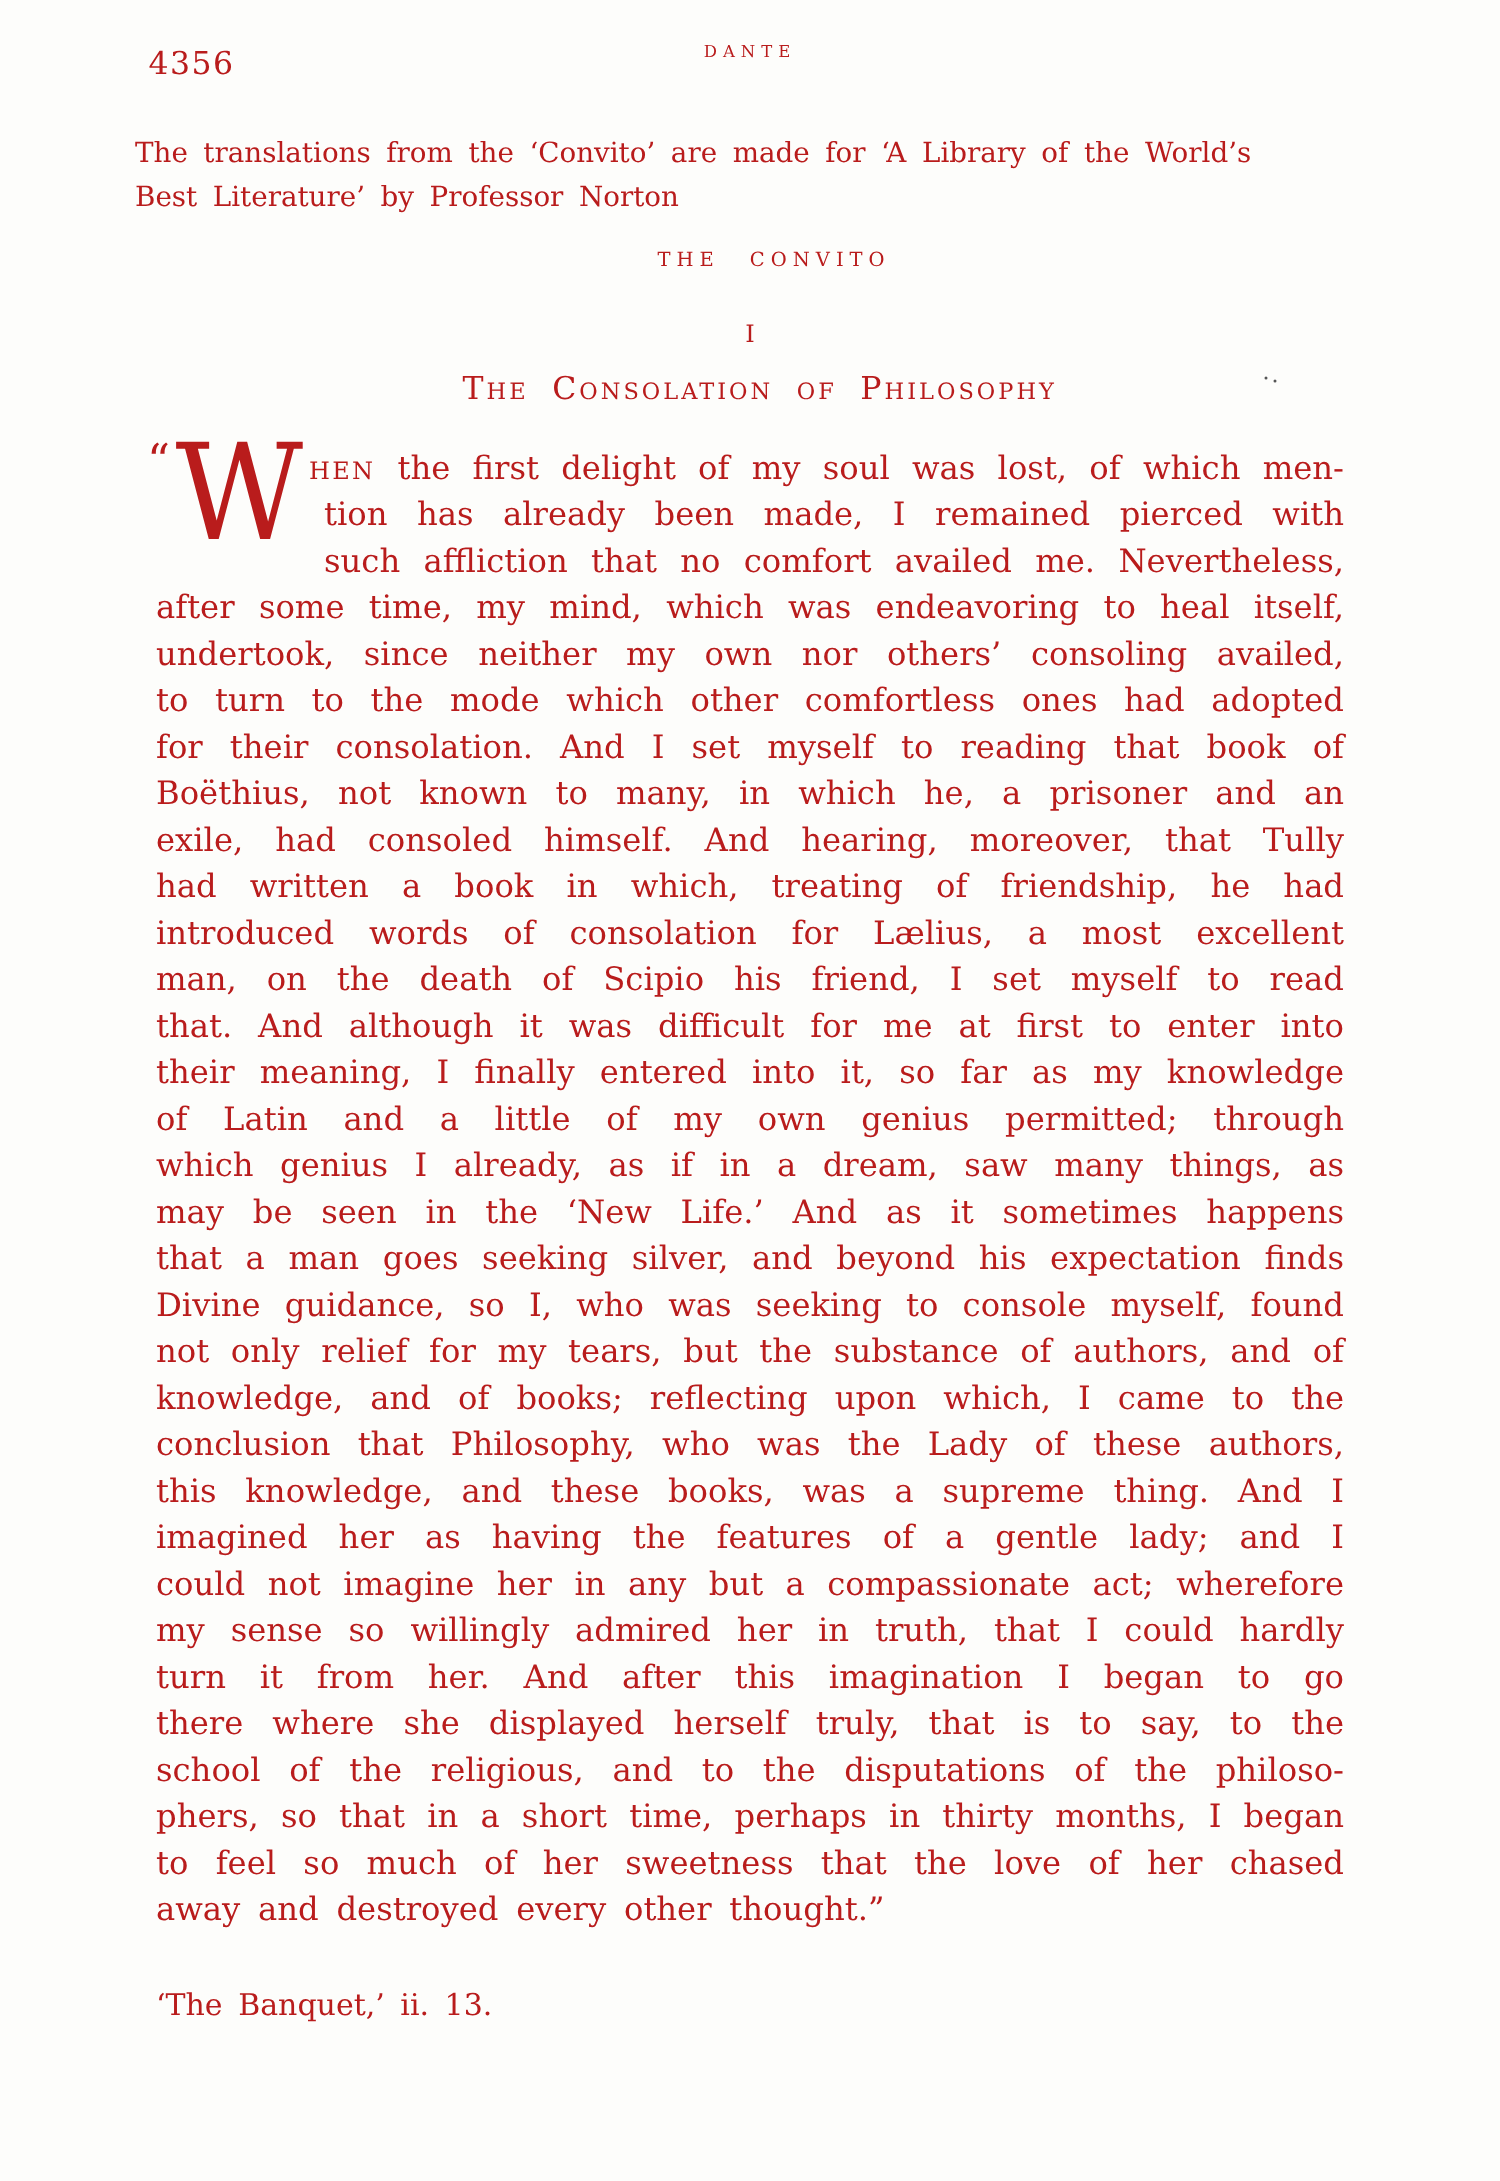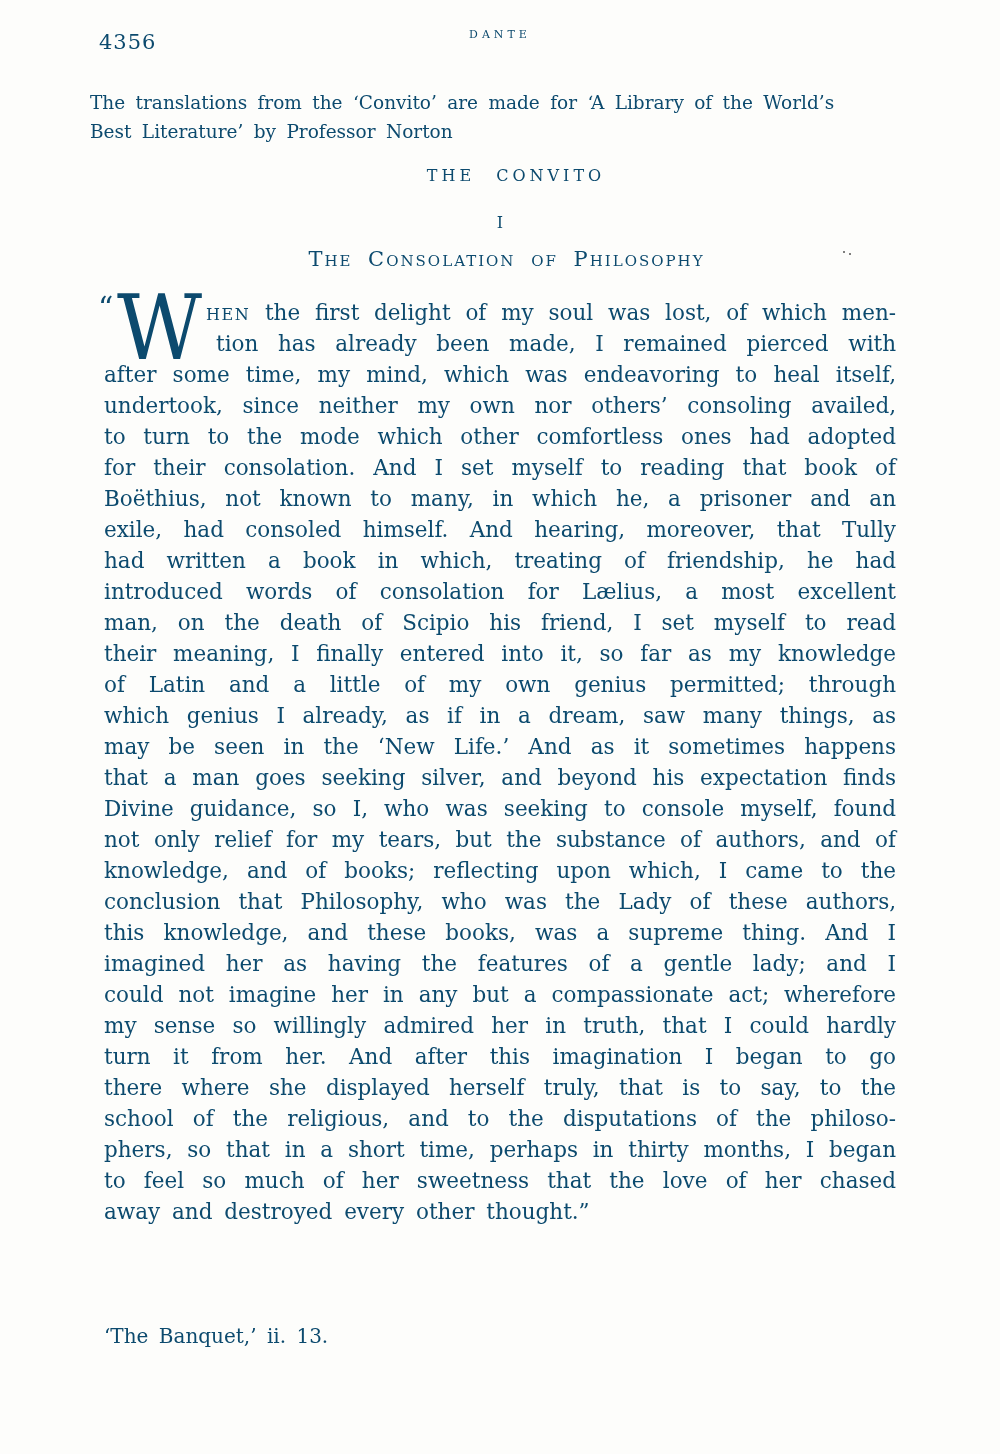--- a/index.html
+++ b/index.html
@@ -1,20 +1,20 @@
 <!DOCTYPE html>
 <html><head>
 <meta charset="utf-8">
 <style>
   html,body{margin:0;padding:0;}
   .page{
     position:relative;
     width:1000px;height:1454px;
     background:#fdfdfb;
-    color:#0c4a6e;
+    color:#b91c1c;
     font-family:"DejaVu Serif","Liberation Serif",serif;
     overflow:hidden;
   }
   .page-number{
     position:absolute;left:99px;top:30px;
     font-size:21px;letter-spacing:1px;
   }
   .running-title{
     position:absolute;left:0;right:0;top:28px;
     text-align:center;
@@ -22,21 +22,21 @@
   }
   .note{
     position:absolute;left:90px;right:90px;top:88px;
     text-align:left;
     font-size:18.5px;line-height:29px;
     word-spacing:4.5px;
   }
   .title{
     position:absolute;left:0;right:0;top:166px;
     text-align:center;
-    font-size:16px;letter-spacing:4px;word-spacing:12px;margin-left:32px;
+    font-size:13px;letter-spacing:4px;word-spacing:12px;margin-left:32px;
   }
   .section-number{
     position:absolute;left:0;right:0;top:213px;
     text-align:center;
     font-size:16px;
   }
   .section-title{
     position:absolute;left:13px;right:0;top:247px;
     text-align:center;
     font-variant:small-caps;
@@ -110,29 +110,31 @@
     </div>
 
   <div class="body-text">
     <div class="drop-cap-group">
       <span class="open-quote">“</span>
       <span class="drop-cap">W</span>
     </div>
 
   <div class="line ind1"><span class="sc">HEN</span> the first delight of my soul was lost, of which men-</div>
       <div class="line ind2">tion has already been made, I remained pierced with</div>
+      <div class="line ind2">such affliction that no comfort availed me.  Nevertheless,</div>
       <div class="line">after some time, my mind, which was endeavoring to heal itself,</div>
       <div class="line">undertook, since neither my own nor others’ consoling availed,</div>
       <div class="line">to turn to the mode which other comfortless ones had adopted</div>
       <div class="line">for their consolation.  And I set myself to reading that book of</div>
       <div class="line">Boëthius, not known to many, in which he, a prisoner and an</div>
       <div class="line">exile, had consoled himself.  And hearing, moreover, that Tully</div>
       <div class="line">had written a book in which, treating of friendship, he had</div>
       <div class="line">introduced words of consolation for Lælius, a most excellent</div>
       <div class="line">man, on the death of Scipio his friend, I set myself to read</div>
+      <div class="line">that.  And although it was difficult for me at first to enter into</div>
       <div class="line">their meaning, I finally entered into it, so far as my knowledge</div>
       <div class="line">of Latin and a little of my own genius permitted; through</div>
       <div class="line">which genius I already, as if in a dream, saw many things, as</div>
       <div class="line">may be seen in the ‘New Life.’  And as it sometimes happens</div>
       <div class="line">that a man goes seeking silver, and beyond his expectation finds</div>
       <div class="line">Divine guidance, so I, who was seeking to console myself, found</div>
       <div class="line">not only relief for my tears, but the substance of authors, and of</div>
       <div class="line">knowledge, and of books; reflecting upon which, I came to the</div>
       <div class="line">conclusion that Philosophy, who was the Lady of these authors,</div>
       <div class="line">this knowledge, and these books, was a supreme thing.  And I</div>

